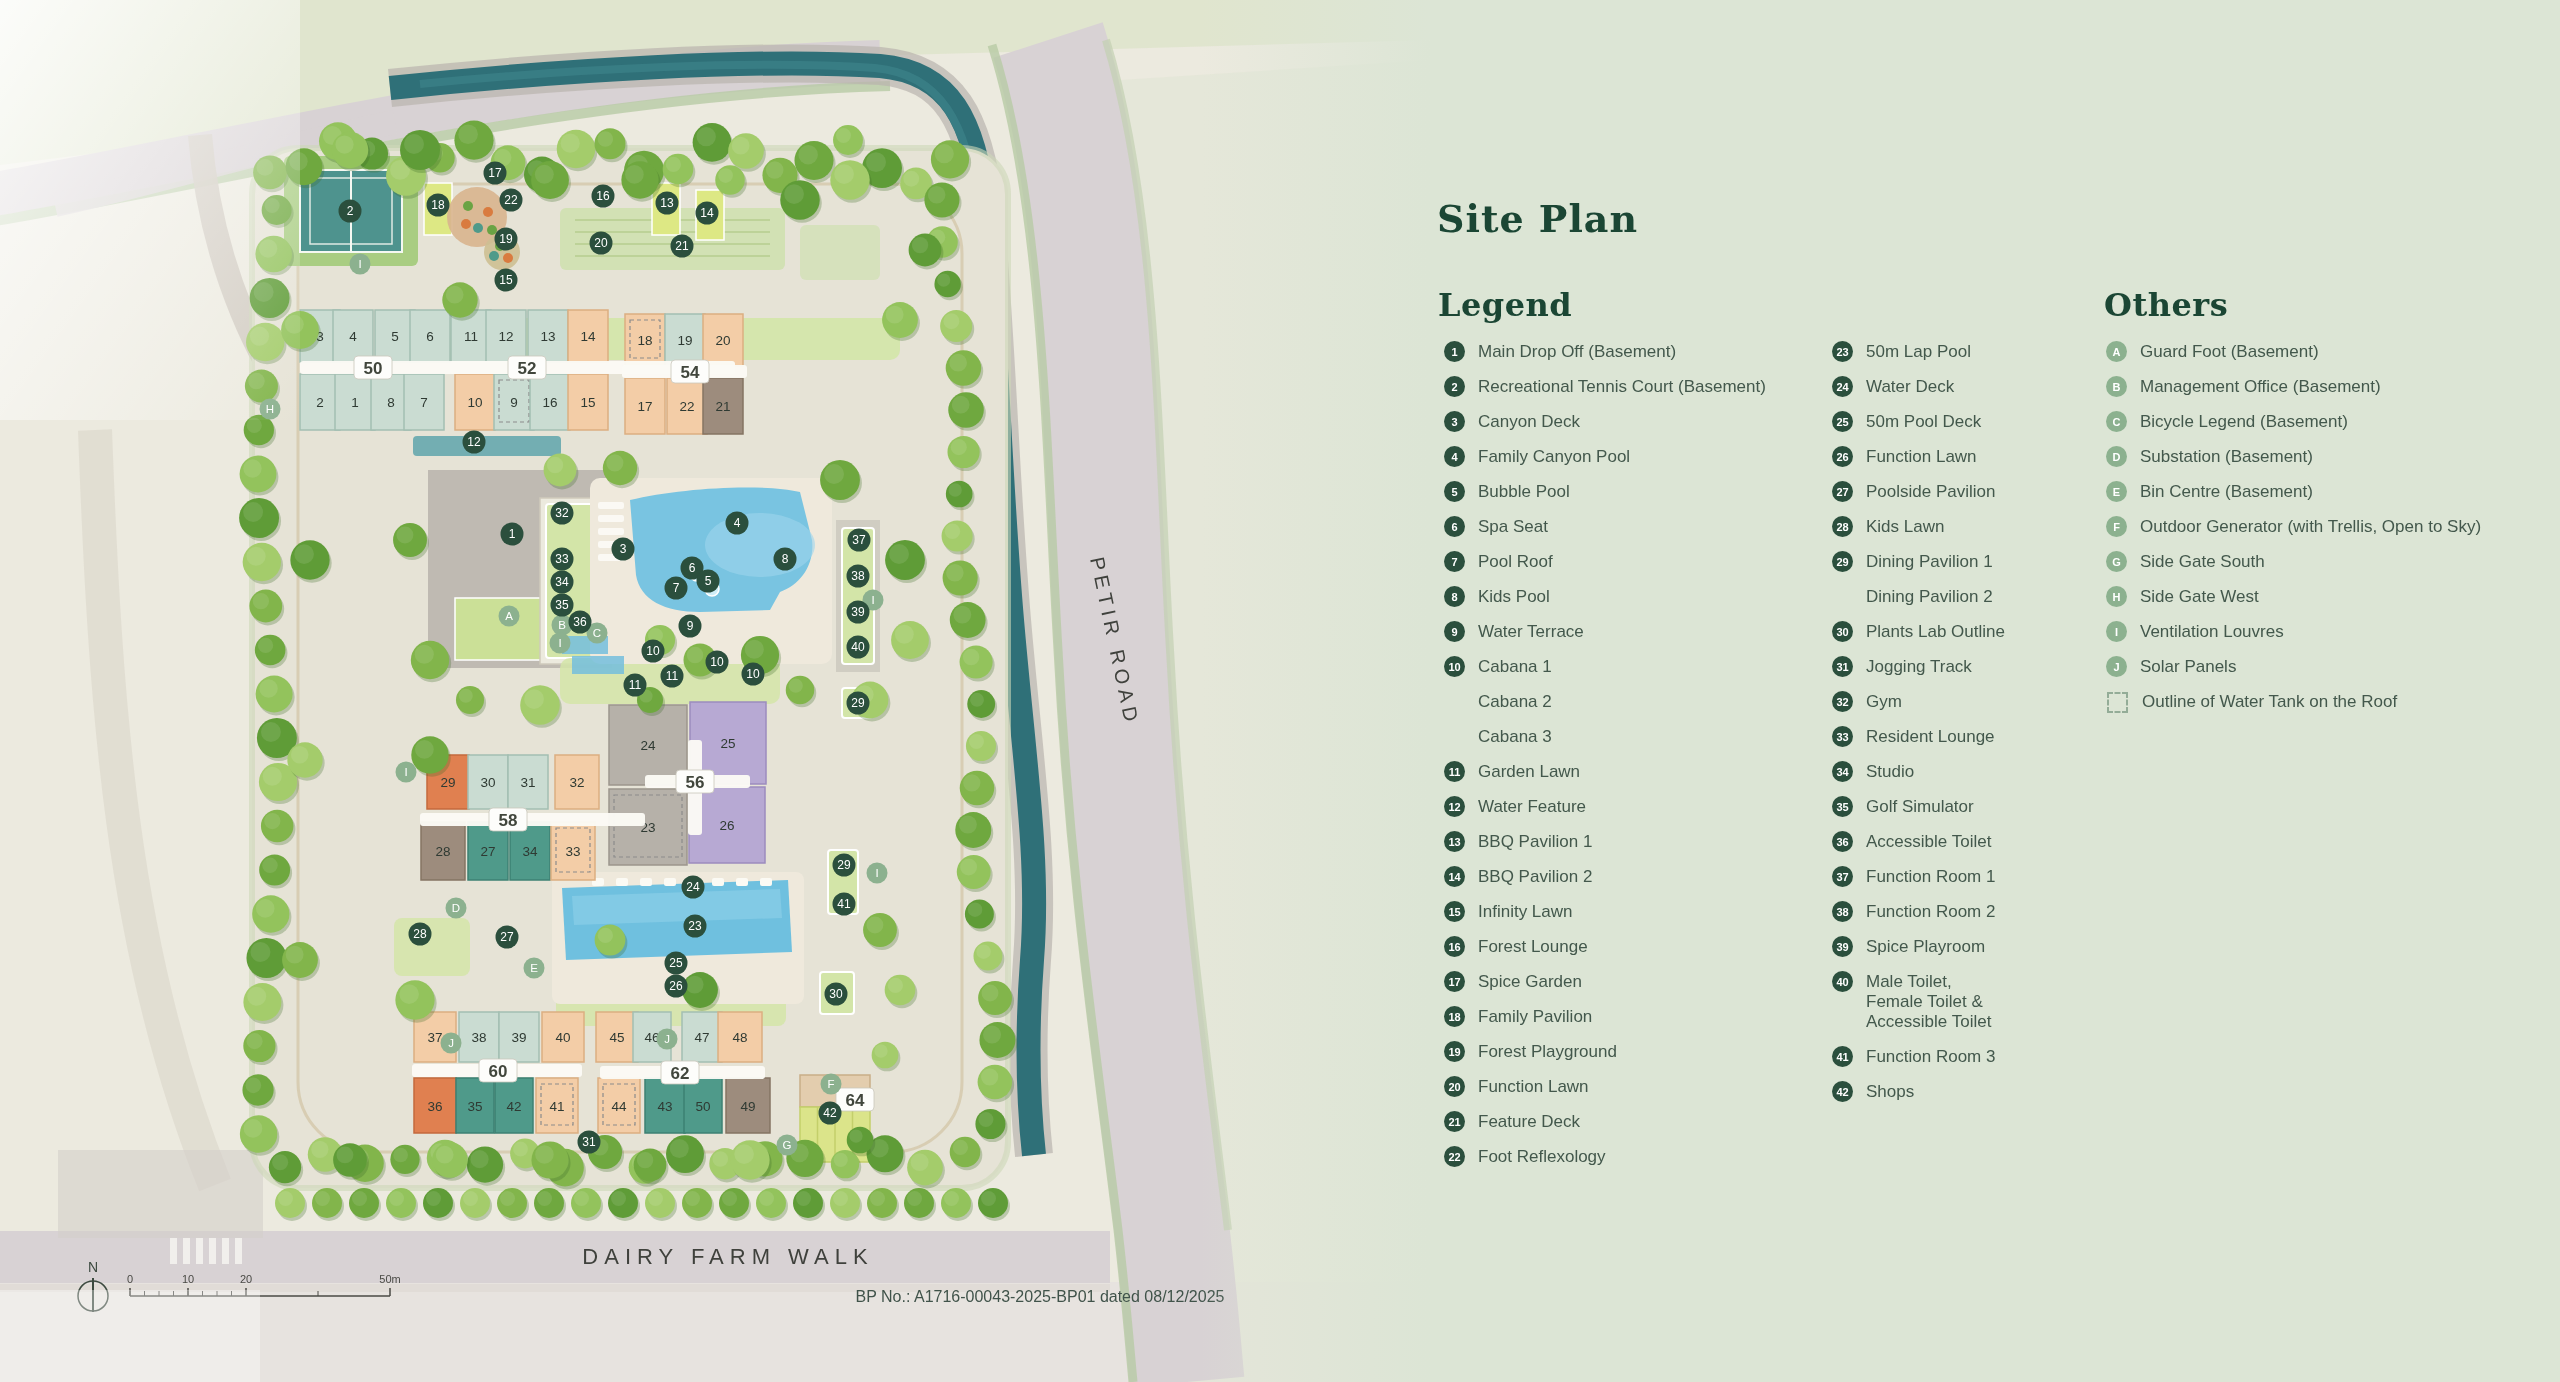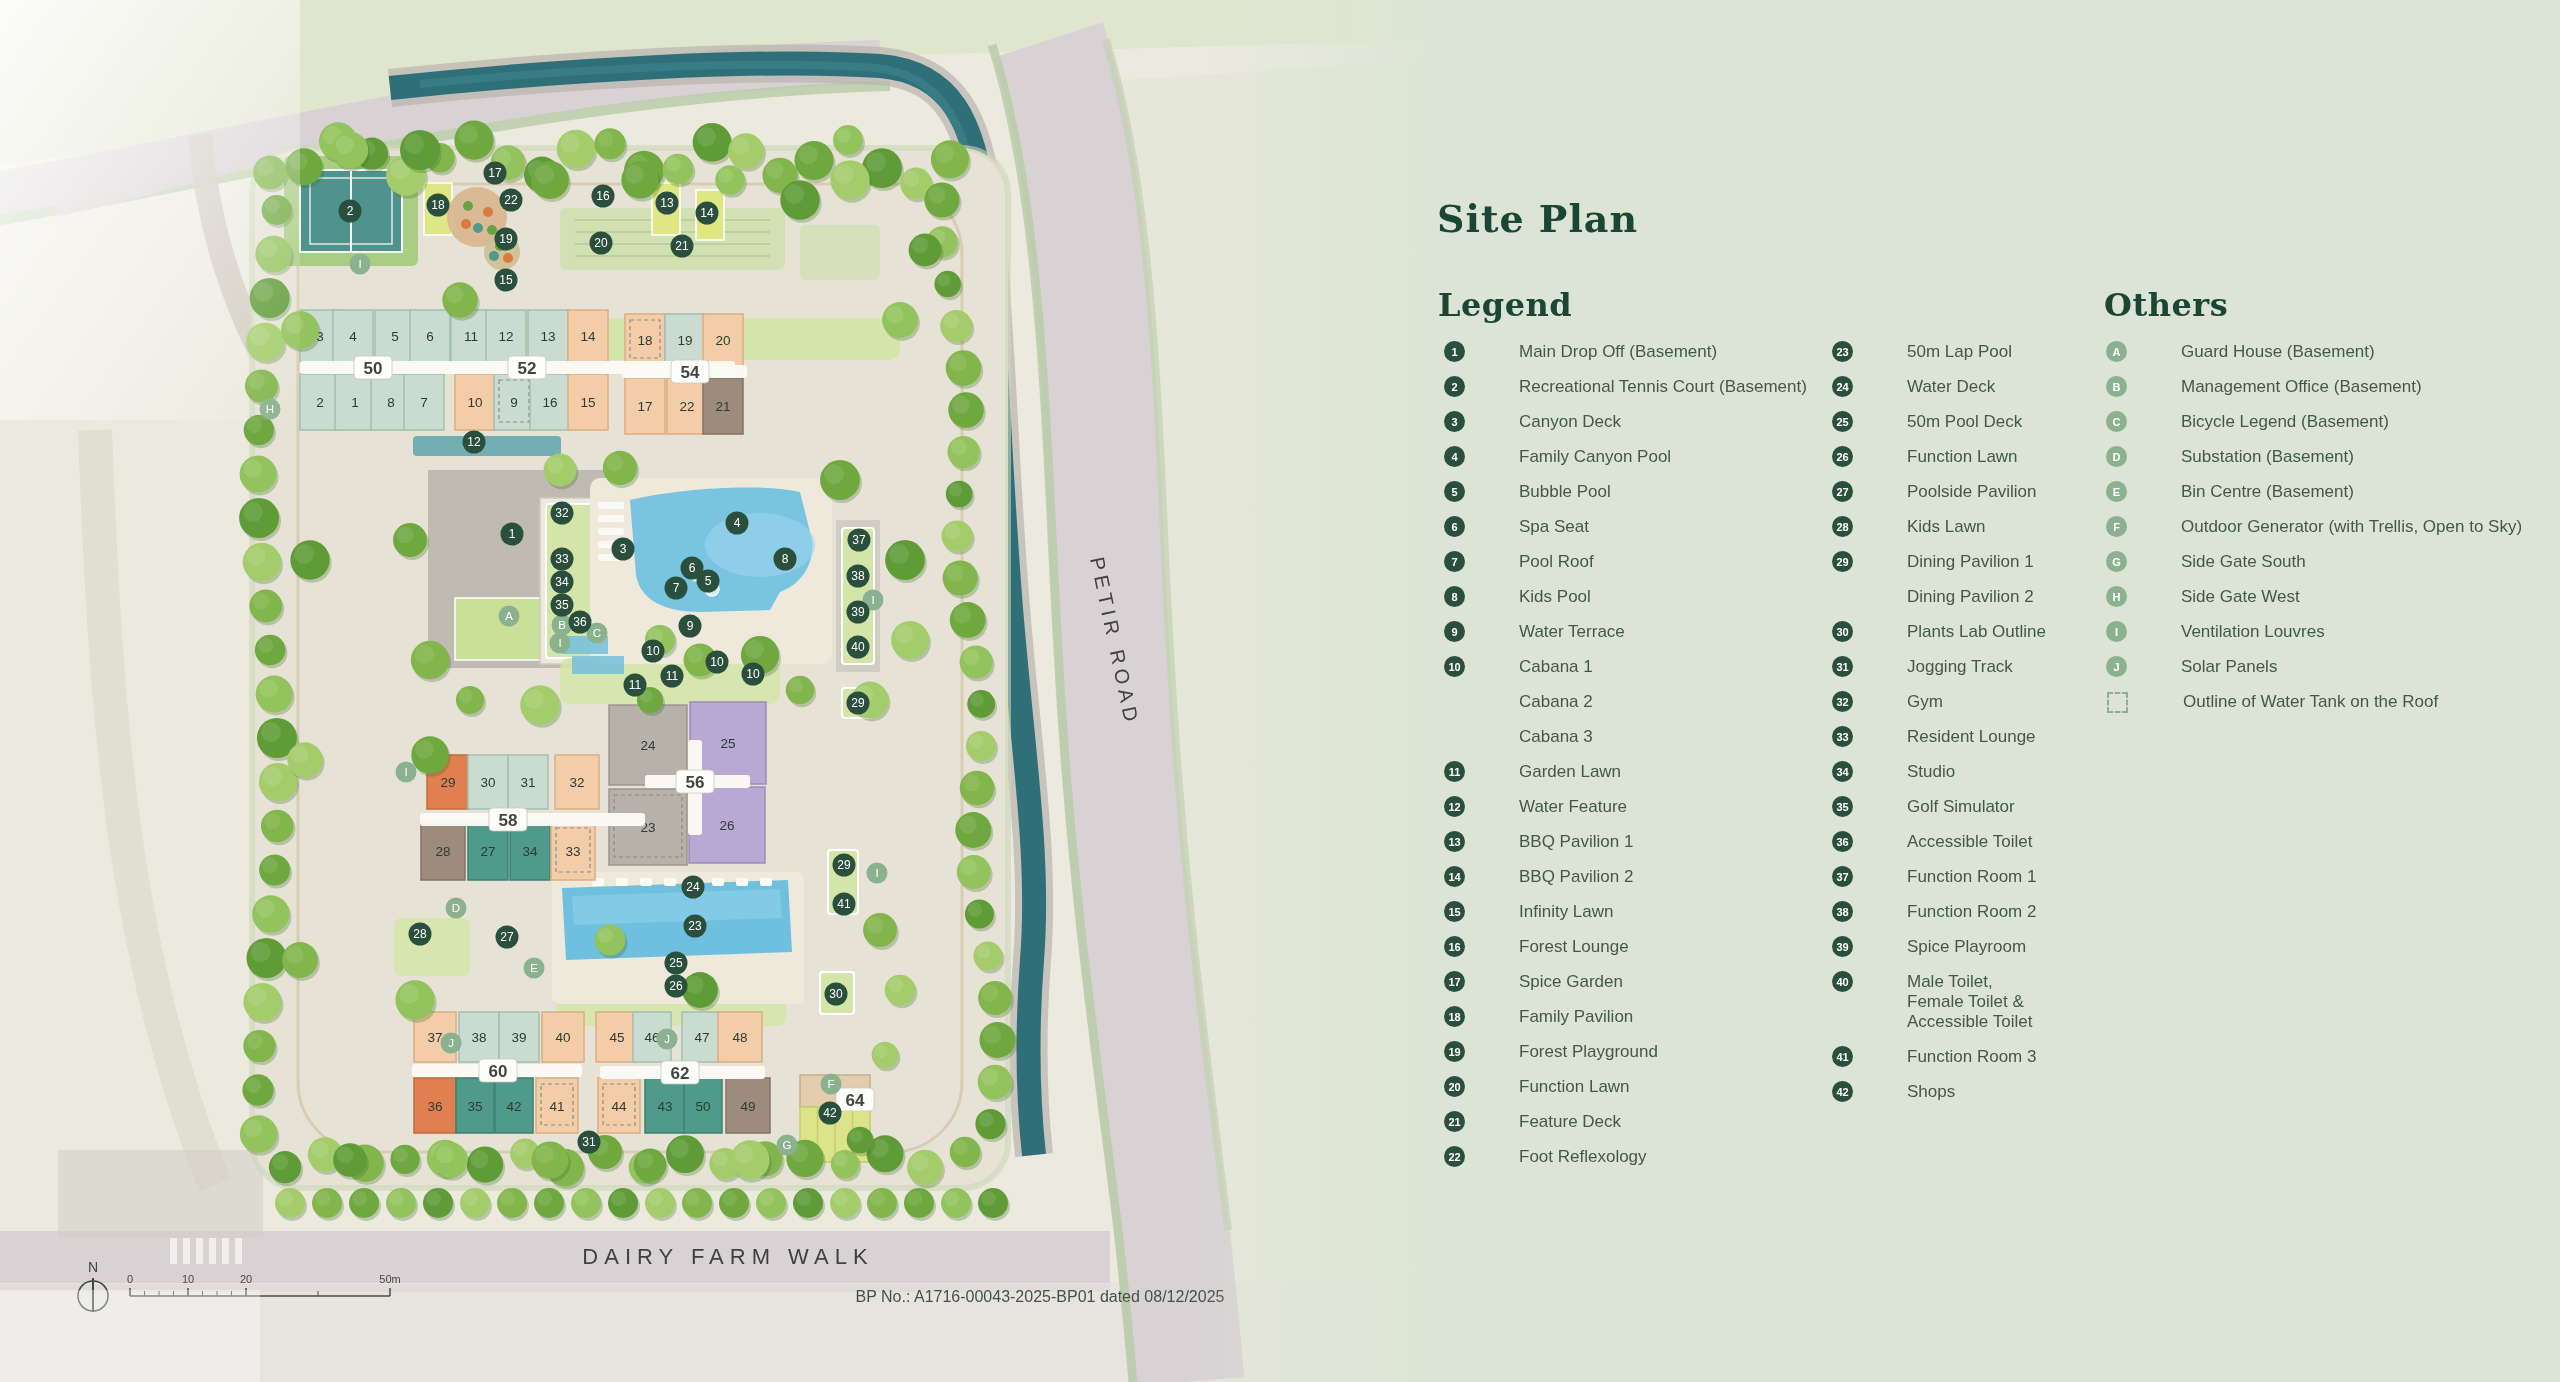--- a/index.html
+++ b/index.html
@@ -12,21 +12,21 @@
   .heading{position:absolute;top:286px;font-family:"DejaVu Serif",serif;font-size:32px;
            font-weight:600;letter-spacing:.5px;color:#1b4634;}
   .col{position:absolute;top:341px;display:flex;flex-direction:column;}
   .lrow{display:flex;align-items:flex-start;margin-bottom:14px;min-height:21px;}
   .lnum{width:21px;height:21px;border-radius:50%;background:#2b4f3d;color:#fff;
         font-size:11px;font-weight:bold;display:flex;align-items:center;justify-content:center;
         margin-right:13px;flex-shrink:0;}
   .lnum.letter{background:#8cb18f;}
   .lnum.blank{background:transparent;}
   .lsq{width:17px;height:17px;border:2px dashed #93ac97;margin:1px 14px 0 1px;flex-shrink:0;background:transparent;}
-  .ltxt{font-size:17px;line-height:20px;color:#43584c;padding-top:1px;white-space:pre-line;margin-left:41px;}
+  .ltxt{font-size:17px;line-height:20px;color:#43584c;padding-top:1px;white-space:pre-line;}
 </style>
 </head>
 <body>
 
 <div class="stage">
   <svg id="map" width="1430" height="1382" viewBox="0 0 1430 1382">
       <defs>
         <linearGradient id="fadeR" x1="0" y1="0" x2="1" y2="0">
           <stop offset="0" stop-color="#dce5d5" stop-opacity="0"></stop>
           <stop offset="1" stop-color="#dce5d5" stop-opacity="1"></stop>
@@ -1276,21 +1276,21 @@
           <span class="ltxt">Function Room 3</span>
         </div>
         <div class="lrow">
           <span class="lnum">42</span>
           <span class="ltxt">Shops</span>
         </div>
       </div>
     <div class="col" id="col3" style="left:2106px;width:440px">
         <div class="lrow">
           <span class="lnum letter">A</span>
-          <span class="ltxt">Guard House (Basement)</span>
+          <span class="ltxt">Guard Foot (Basement)</span>
         </div>
         <div class="lrow">
           <span class="lnum letter">B</span>
           <span class="ltxt">Management Office (Basement)</span>
         </div>
         <div class="lrow">
           <span class="lnum letter">C</span>
           <span class="ltxt">Bicycle Legend (Basement)</span>
         </div>
         <div class="lrow">

